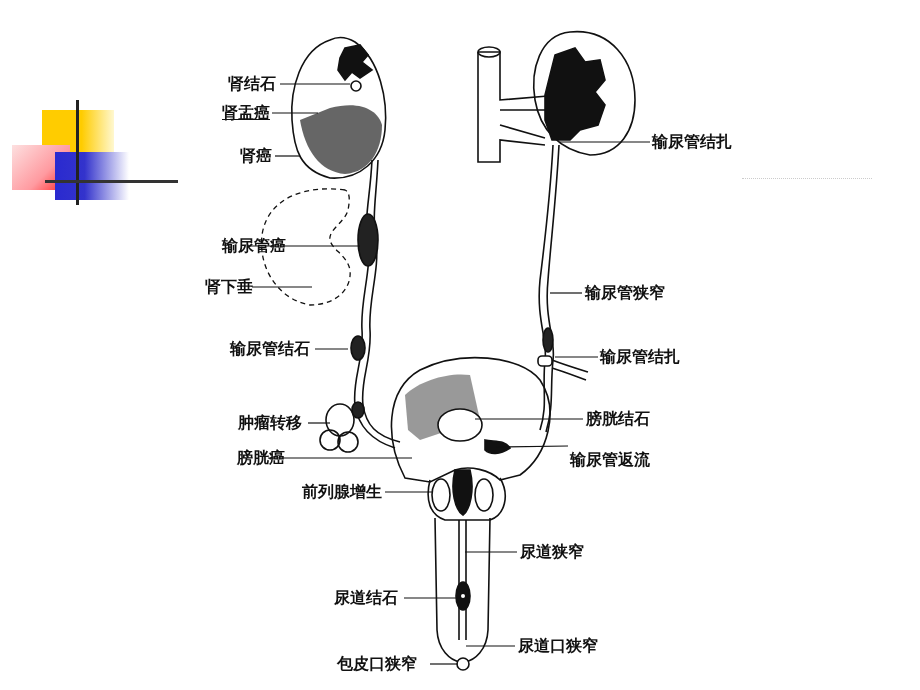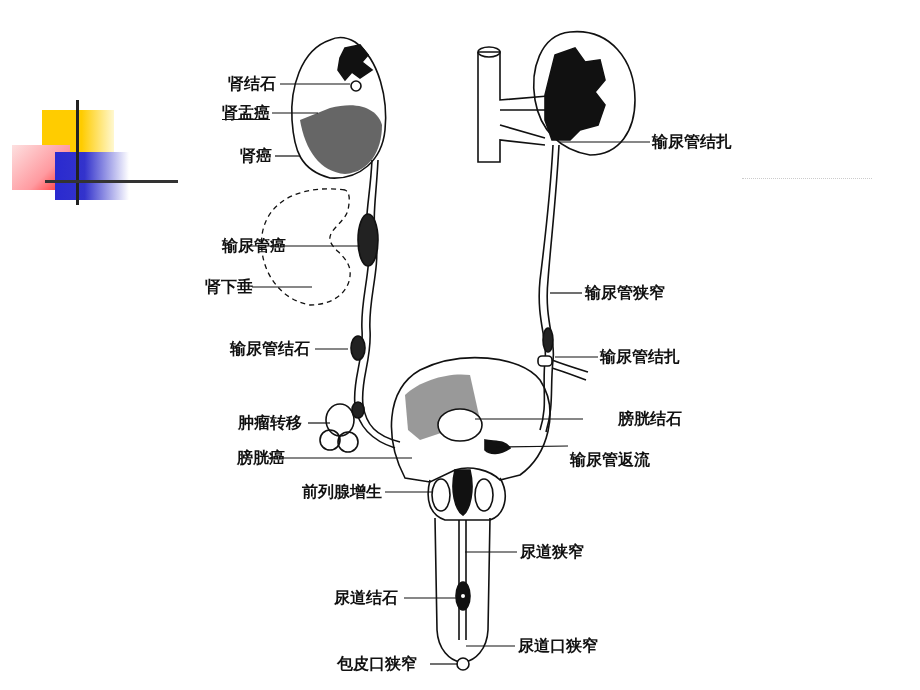--- a/index.html
+++ b/index.html
@@ -122,16 +122,16 @@
 <div class="lbl" style="left:230px; top:342px;">输尿管结石</div>
 <div class="lbl" style="left:238px; top:416px;">肿瘤转移</div>
 <div class="lbl" style="left:237px; top:451px;">膀胱癌</div>
 <div class="lbl" style="left:302px; top:485px;">前列腺增生</div>
 <div class="lbl" style="left:334px; top:591px;">尿道结石</div>
 <div class="lbl" style="left:337px; top:657px;">包皮口狭窄</div>
 
 <div class="lbl" style="left:652px; top:135px;">输尿管结扎</div>
 <div class="lbl" style="left:585px; top:286px;">输尿管狭窄</div>
 <div class="lbl" style="left:600px; top:350px;">输尿管结扎</div>
-<div class="lbl" style="left:586px; top:412px;margin-left:32px;">膀胱结石</div>
+<div class="lbl" style="left:586px; top:412px;">膀胱结石</div>
 <div class="lbl" style="left:570px; top:453px;">输尿管返流</div>
 <div class="lbl" style="left:520px; top:545px;">尿道狭窄</div>
 <div class="lbl" style="left:518px; top:639px;">尿道口狭窄</div>
 
 </body></html>

